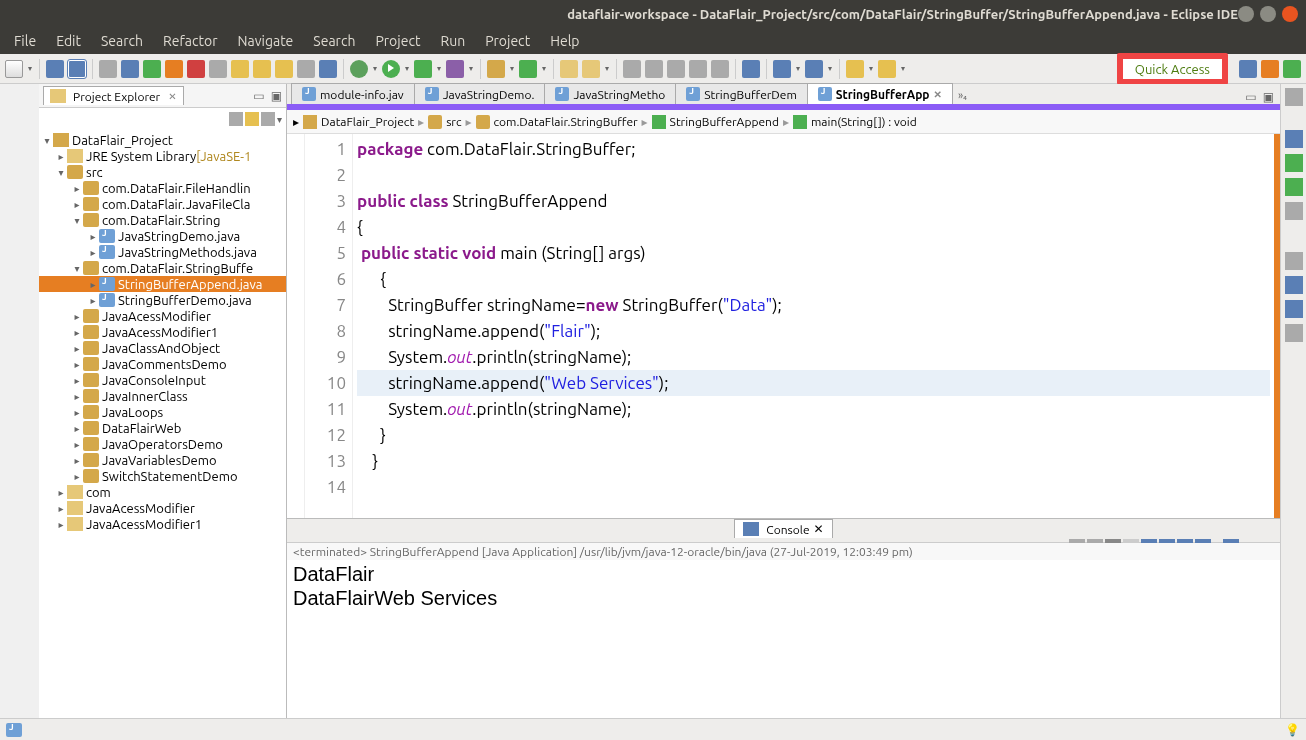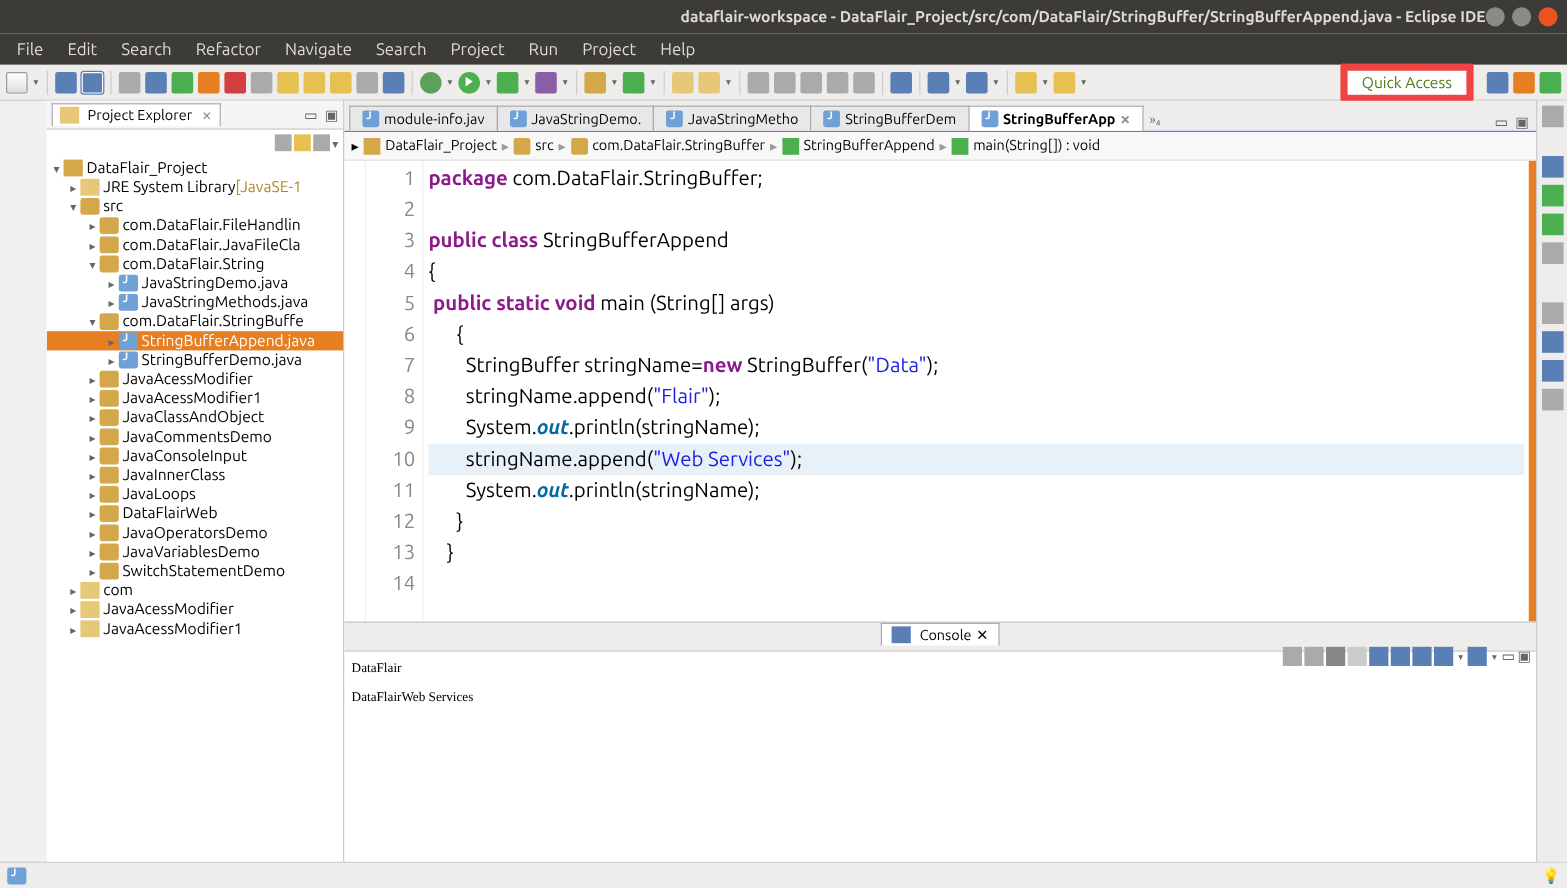--- a/index.html
+++ b/index.html
@@ -40,49 +40,49 @@
 .tree-item.selected { background: #e67e22; color: #fff; }
 .tree-caret { width: 12px; text-align: center; color: #666; font-size: 10px; }
 .tree-icon { width: 16px; height: 14px; margin-right: 3px; display: inline-block; }
 .ind1 { padding-left: 16px; }
 .ind2 { padding-left: 32px; }
 .ind3 { padding-left: 48px; }
 .lib-hint { color: #b08820; }
 
 
 .editor-area { flex: 1; display: flex; flex-direction: column; min-width: 0; }
-.editor-tabs { height: 26px; background: #eeedeb; display: flex; align-items: flex-end; border-bottom: 1px solid #8b5cf6; padding-left: 4px; gap: 0; }
+.editor-tabs { height: 26px; background: #eeedeb; display: flex; align-items: flex-end; border-bottom: 6px solid #8b5cf6; padding-left: 4px; gap: 0; }
 .editor-tab { padding: 3px 10px; border: 1px solid #aaa; border-bottom: none; background: #e8e8e8; font-size: 12px; display: flex; align-items: center; gap: 4px; cursor: pointer; margin-right: -1px; }
 .editor-tab.active { background: #fff; font-weight: bold; }
 .editor-tab .jicon { width: 14px; height: 14px; }
 .editor-tab .xicon { font-size: 10px; color: #888; }
 .overflow-ind { padding: 3px 6px; font-size: 11px; color: #666; }
 
 .breadcrumb { height: 24px; background: #f8f8f8; border-bottom: 1px solid #ddd; display: flex; align-items: center; padding: 0 6px; font-size: 12px; gap: 4px; }
 .breadcrumb .bc-sep { color: #999; }
 .bc-icon { width: 14px; height: 14px; display: inline-block; }
 
 .code-editor { flex: 1; display: flex; background: #fff; font-family: "DejaVu Sans Mono", Consolas, monospace; font-size: 17px; overflow: hidden; border-right: 6px solid #e67e22; }
 .gutter { width: 48px; background: #fff; border-right: 1px solid #eee; text-align: right; padding: 2px 6px 2px 2px; color: #888; line-height: 26px; }
 .marker-strip { width: 18px; background: #fff; border-right: 1px solid #eee; }
 .marker-strip .marker { height: 26px; }
 .code-body { flex: 1; padding: 2px 4px; line-height: 26px; white-space: pre; }
 .code-line.highlight { background: #e8f0f8; }
 .kw { color: #8b1a8b; font-weight: bold; }
 .str { color: #2020e0; }
-.fld { color: #0369a1; font-style: italic; font-weight: bold; }
+.fld { color: #a21caf; font-style: italic; font-weight: normal; }
 
 
 .console-panel { height: 200px; border-top: 1px solid #bbb; display: flex; flex-direction: column; background: #fff; }
 .console-tabs { height: 24px; display: flex; align-items: center; background: #eeedeb; border-bottom: 1px solid #ccc; padding: 0 4px; flex-direction: column; }
 .console-tab { padding: 2px 8px; background: #fff; border: 1px solid #aaa; border-bottom: none; font-size: 12px; display: flex; align-items: center; gap: 4px; }
 .console-toolbar { margin-left: auto; display: flex; gap: 2px; align-items: center; }
 .ct-icon { width: 16px; height: 16px; }
 .console-info { padding: 2px 6px; font-size: 12px; color: #666; background: #f8f8f8; }
-.console-output { flex: 1; padding: 2px 6px; font-family: Liberation Serif, serif; font-size: 11px; line-height: 24px; white-space: pre; }
+.console-output { flex: 1; padding: 2px 6px; font-family: Liberation Sans, sans-serif; font-size: 20px; line-height: 24px; white-space: pre; }
 
 
 .right-strip { width: 26px; background: #eeedeb; border-left: 1px solid #ccc; display: flex; flex-direction: column; align-items: center; padding: 4px 0; gap: 6px; }
 .rs-icon { width: 18px; height: 18px; }
 
 
 .statusbar { height: 22px; background: #eeedeb; border-top: 1px solid #ccc; display: flex; align-items: center; padding: 0 6px; font-size: 12px; color: #555; }
 .statusbar .bulb { margin-left: auto; }
 
 
@@ -440,20 +440,21 @@
           <span class="ct-icon ic-blue"></span>
           <span class="ct-icon ic-blue"></span>
           <span class="ct-icon ic-blue"></span>
           <span class="tb-dd">▾</span>
           <span class="ct-icon ic-blue"></span>
           <span class="tb-dd">▾</span>
           <span style="font-size:12px;color:#666">▭</span>
           <span style="font-size:12px;color:#666">▣</span>
         </div>
       </div>
+      <div class="console-info">&lt;terminated&gt; StringBufferAppend [Java Application] /usr/lib/jvm/java-12-oracle/bin/java (27-Jul-2019, 12:03:49 pm)</div>
       <div class="console-output">DataFlair
 DataFlairWeb Services</div>
     </div>
   </div>
 
   <div class="right-strip">
     <span class="rs-icon ic-gray"></span>
     <span style="height:12px"></span>
     <span class="rs-icon ic-blue"></span>
     <span class="rs-icon ic-green"></span>

